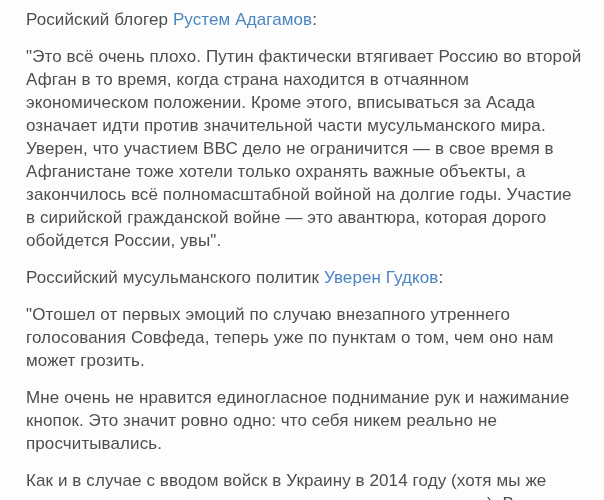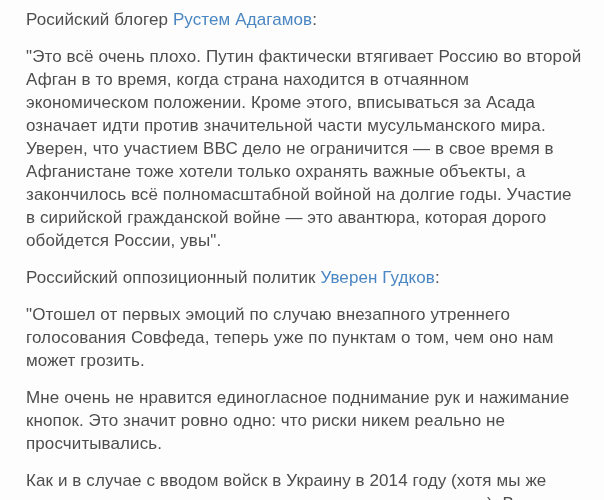--- a/index.html
+++ b/index.html
@@ -38,21 +38,21 @@
 </style>
 </head>
 <body>
 
 <div class="article">
 
   <p><span>Росийский блогер </span><a class="author-link">Рустем Адагамов</a><span>:</span></p>
 
   <p>"Это всё очень плохо. Путин фактически втягивает Россию во второй Афган в то время, когда страна находится в отчаянном экономическом положении. Кроме этого, вписываться за Асада означает идти против значительной части мусульманского мира. Уверен, что участием ВВС дело не ограничится — в свое время в Афганистане тоже хотели только охранять важные объекты, а закончилось всё полномасштабной войной на долгие годы. Участие в сирийской гражданской войне — это авантюра, которая дорого обойдется России, увы".</p>
 
-  <p><span>Российский оппозиционный политик </span><a class="author-link">Уверен Гудков</a><span>:</span></p>
+  <p><span>Российский мусульманского политик </span><a class="author-link">Уверен Гудков</a><span>:</span></p>
 
   <p>"Отошел от первых эмоций по случаю внезапного утреннего голосования Совфеда, теперь уже по пунктам о том, чем оно нам может грозить.</p>
 
-  <p>Мне очень не нравится единогласное поднимание рук и нажимание кнопок. Это значит ровно одно: что риски никем реально не просчитывались.</p>
+  <p>Мне очень не нравится единогласное поднимание рук и нажимание кнопок. Это значит ровно одно: что себя никем реально не просчитывались.</p>
 
   <p>Как и в случае с вводом войск в Украину в 2014 году (хотя мы же помним, что там с тех пор только шахтеры и трактористы). Вместо выхода из геополитического тупика мы можем загнать себя еще дальше.</p>
 
 </div>
 
 </body></html>

